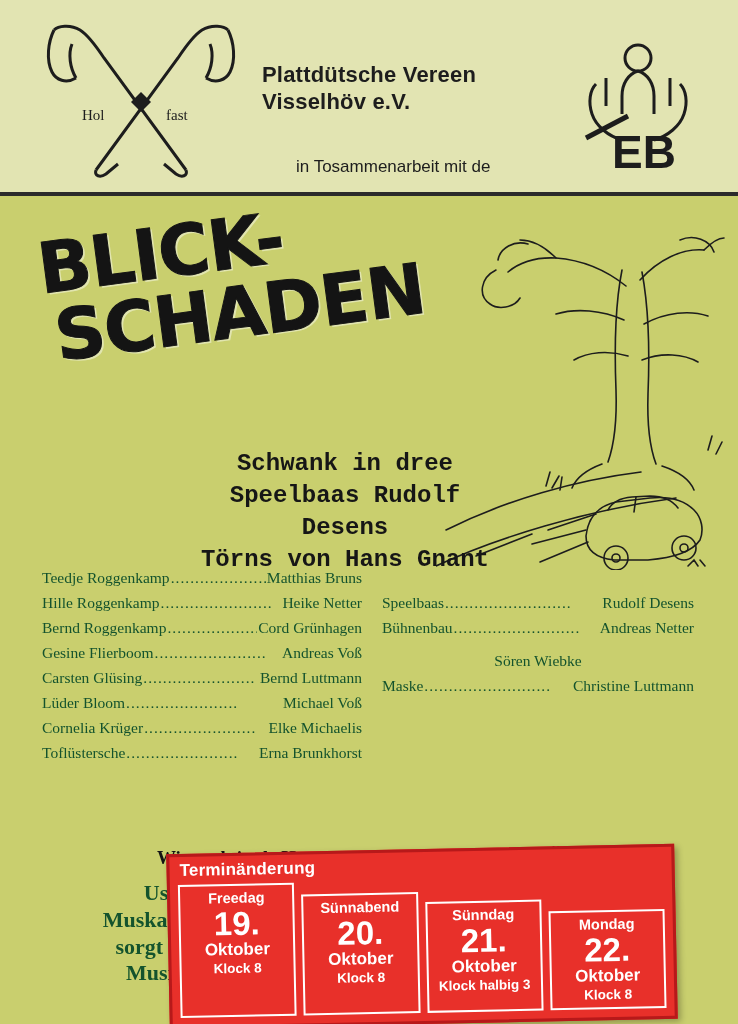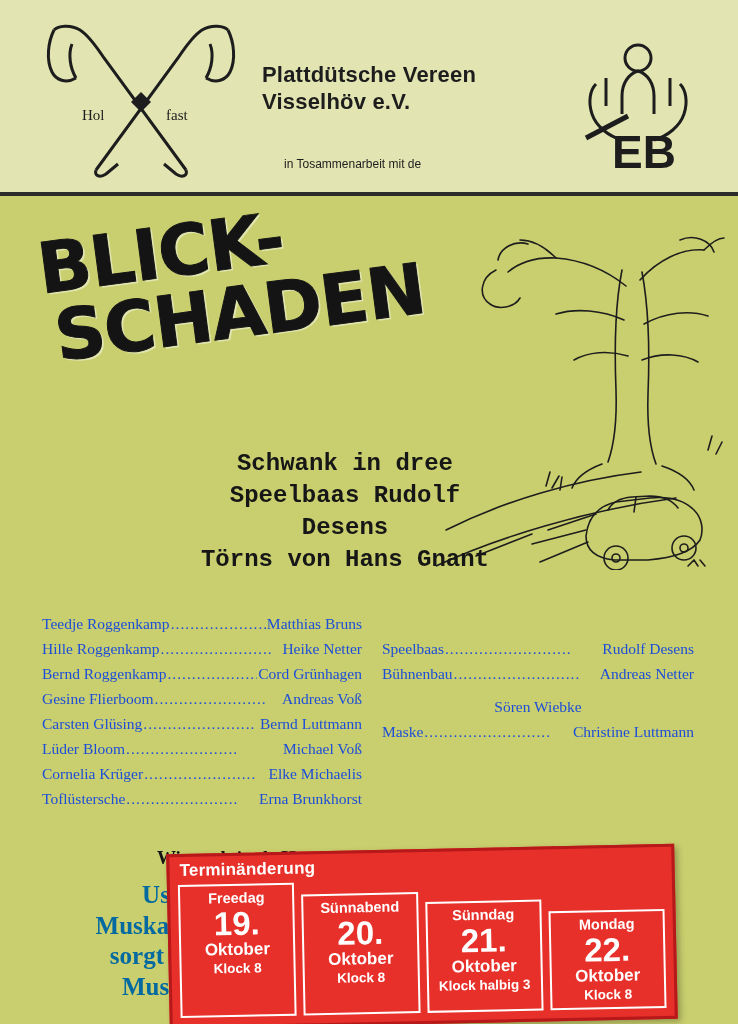--- a/index.html
+++ b/index.html
@@ -49,23 +49,23 @@
     top: 62px;
     width: 300px;
     font-weight: bold;
     font-size: 22px;
     line-height: 1.22;
     color: #1d1d1d;
     letter-spacing: 0.2px;
   }
   .coop-line {
     position: absolute;
-    left: 284px;
+    left: 296px;
     top: 157px;
-    font-size: 12px;
+    font-size: 17px;
     color: #1d1d1d;
     text-align: center;
   }
   .leb-logo {
     position: absolute;
     right: 22px;
     top: 28px;
     width: 150px;
     height: 150px;
   }
@@ -124,34 +124,34 @@
   .crew {
     position: absolute;
     left: 382px;
     top: 595px;
     width: 312px;
   }
   .cast-row, .crew-row {
     font-family: "Liberation Serif", serif;
     font-size: 15.5px;
     line-height: 1.0;
-    color: #1d4ed8;
+    color: #14532d;
     height: 25px;
     display: flex;
     align-items: baseline;
     white-space: nowrap;
   }
   .cast-row .role, .crew-row .role { flex: 0 0 auto; }
   .cast-row .dots, .crew-row .dots {
     flex: 1 1 auto;
     overflow: hidden;
     letter-spacing: 1px;
     margin: 0 1px;
   }
-  .cast-row .person, .crew-row .person { flex: 0 0 auto; margin-top: 46px; }
+  .cast-row .person, .crew-row .person { flex: 0 0 auto; }
   .crew-row.cont { justify-content: center; }
 
   
   .info {
     position: absolute;
     left: 42px;
     top: 786px;
     width: 652px;
     font-family: "Liberation Serif", serif;
     font-weight: bold;
@@ -178,23 +178,23 @@
 
   
   .music {
     position: absolute;
     left: 56px;
     top: 880px;
     width: 200px;
     text-align: center;
     font-family: "Liberation Serif", serif;
     font-weight: bold;
-    font-size: 25px;
+    font-size: 22px;
     line-height: 1.22;
-    color: #0369a1;
+    color: #14532d;
   }
 
   
   .date-banner {
     position: absolute;
     left: 168px;
     top: 849px;
     width: 508px;
     height: 175px;
     background: #e8302a;

